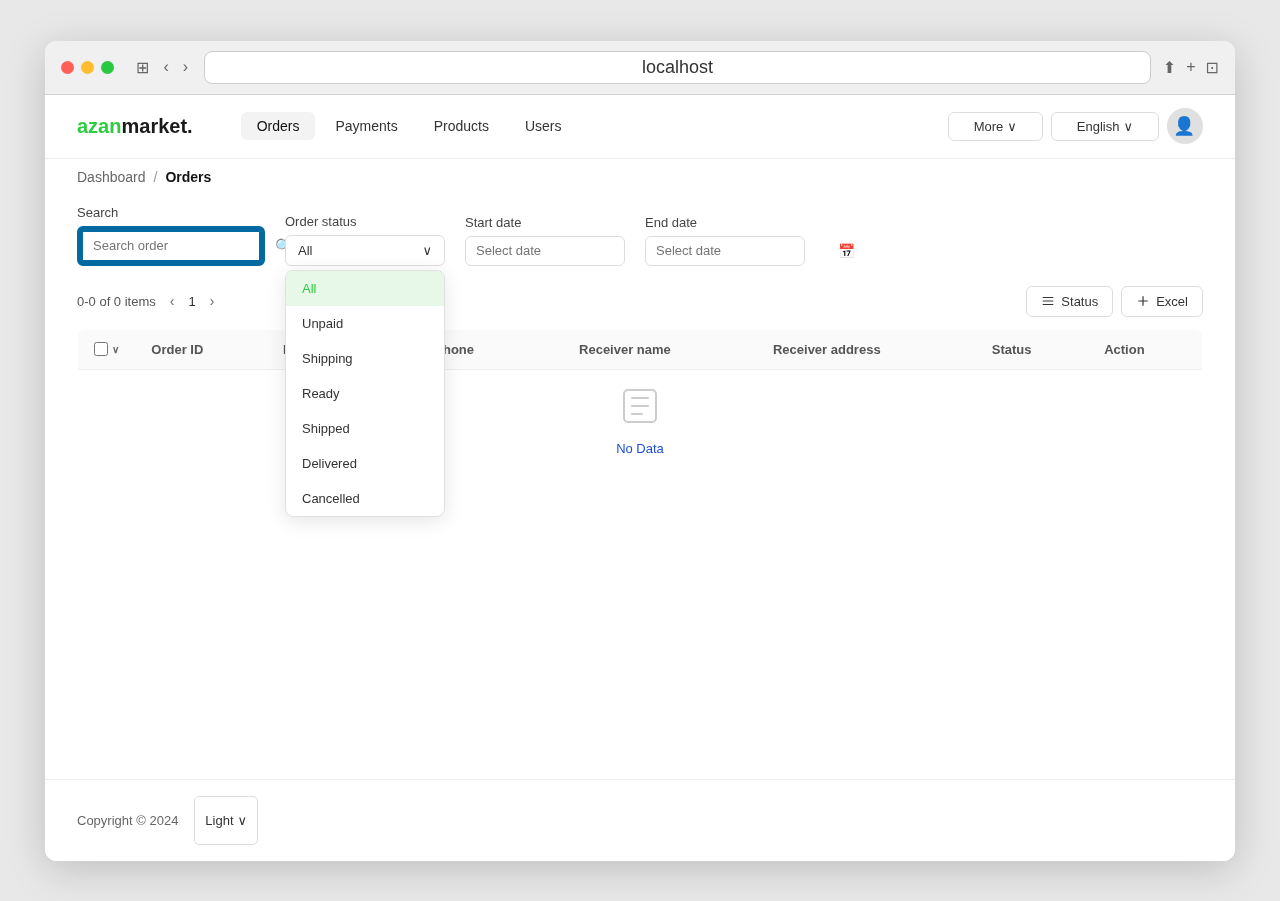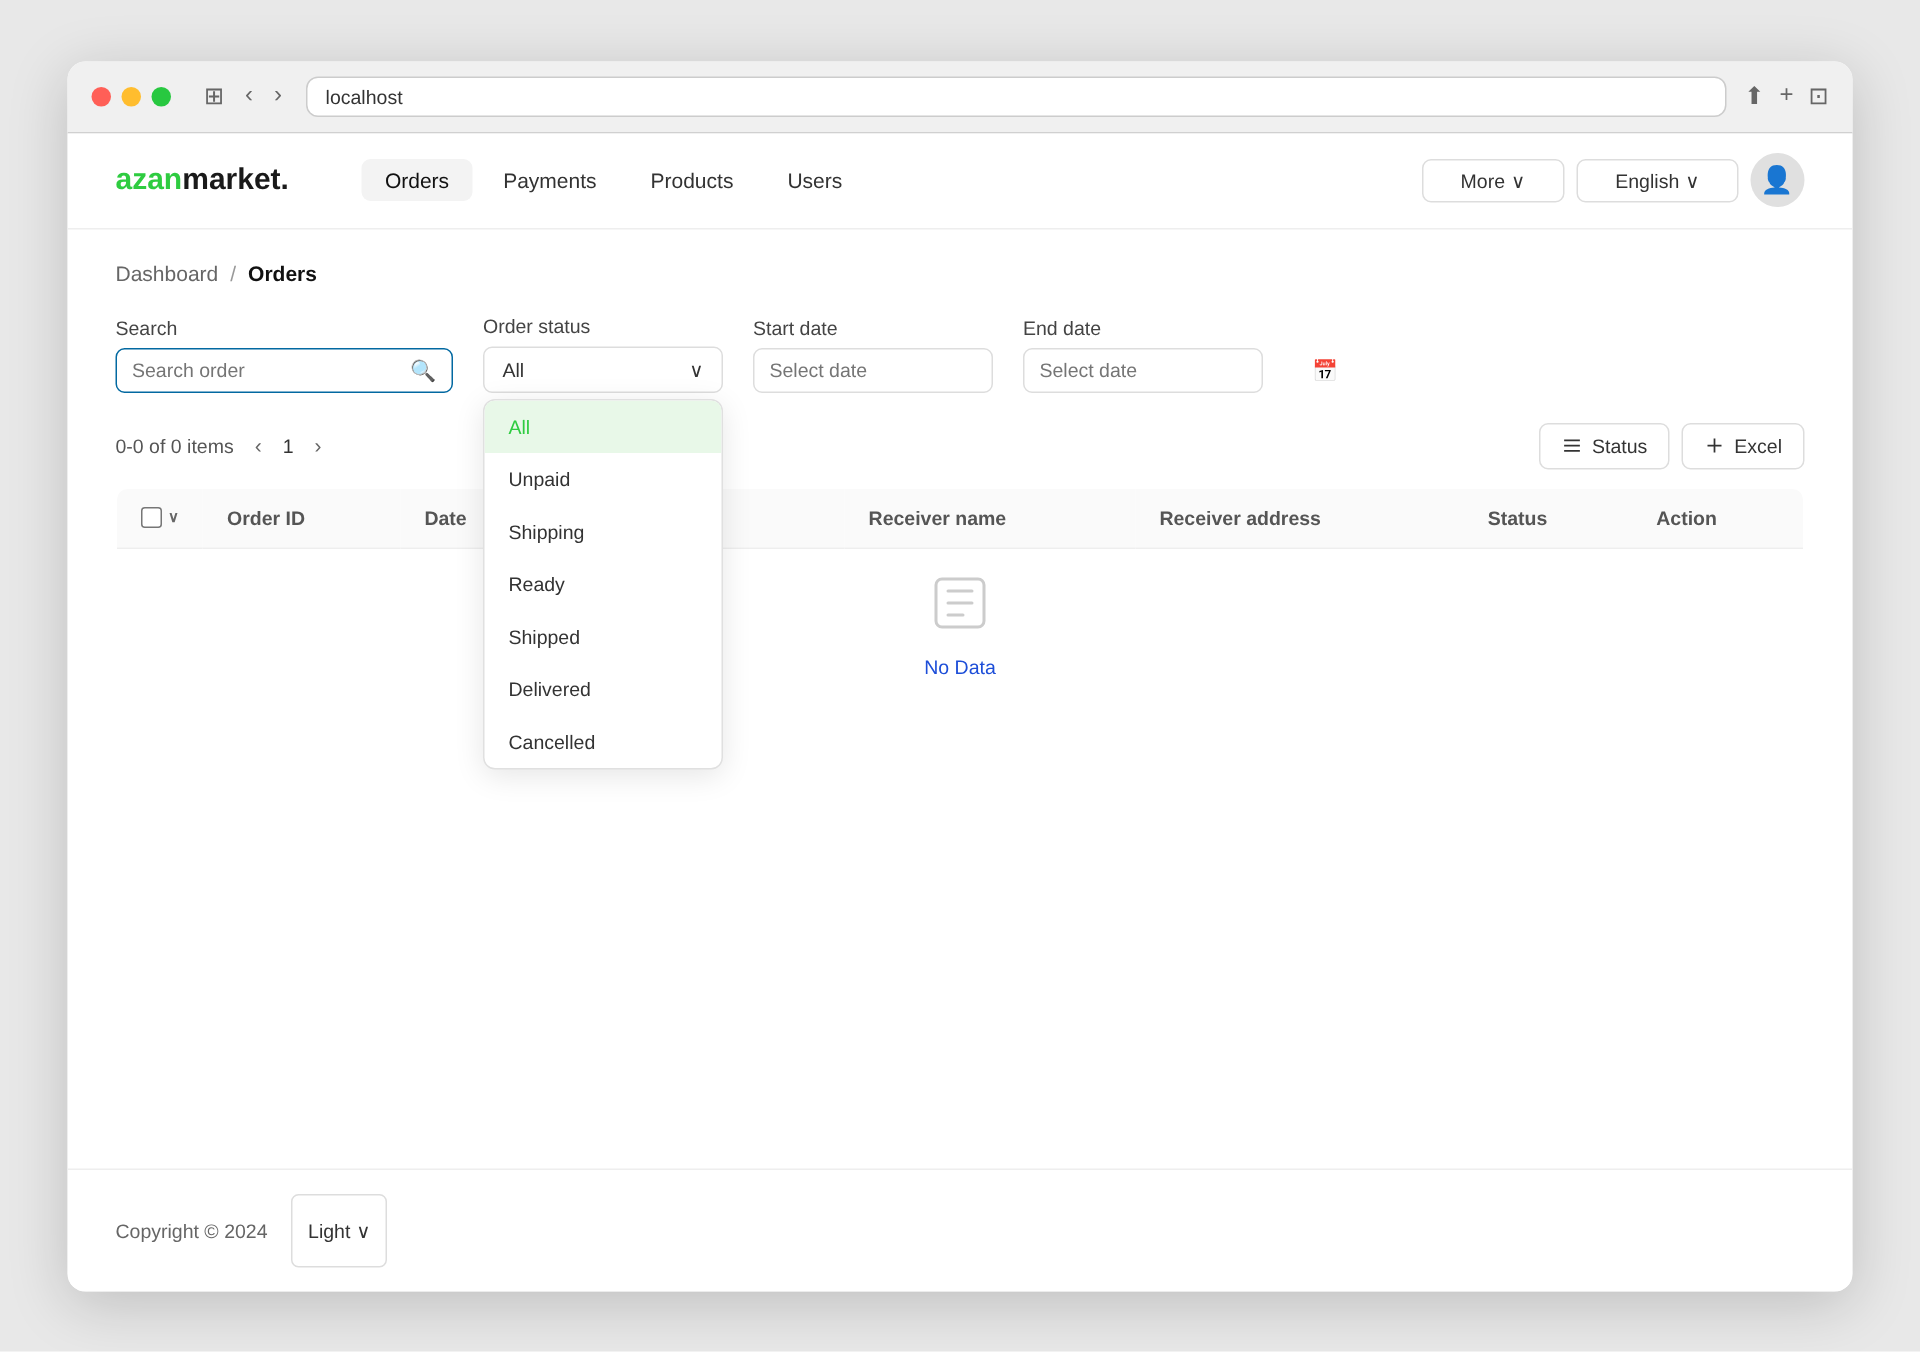--- a/index.html
+++ b/index.html
@@ -35,23 +35,24 @@
     .browser-btn { background: none; border: none; cursor: pointer; color: #666; font-size: 16px; padding: 2px 4px; }
 
     .address-bar {
       flex: 1;
       background: #fff;
       border: 1px solid #ccc;
       border-radius: 8px;
       padding: 5px 12px;
       display: flex;
       align-items: center;
+      justify-content: center;
       gap: 8px;
       color: #333;
-      font-size: 13px;
+      font-size: 18px;
     }
 
     .browser-actions { display: flex; gap: 10px; align-items: center; color: #666; font-size: 16px; }
 
     
     .app-content {
       flex: 1;
       background: #fff;
       display: flex;
       flex-direction: column;
@@ -113,21 +114,20 @@
       align-items: center;
       justify-content: center;
       color: #999;
       font-size: 18px;
     }
 
     
     .main {
       padding: 10px 32px;
       flex: 1;
-      margin-top: 11px;
     }
 
     .breadcrumb {
       display: flex;
       align-items: center;
       gap: 8px;
       font-size: 14px;
       color: #666;
       margin-bottom: 20px;
     }
@@ -141,26 +141,26 @@
       gap: 20px;
       margin-bottom: 20px;
     }
 
     .filter-group { display: flex; flex-direction: column; gap: 6px; }
     .filter-label { font-size: 13px; font-weight: 500; color: #444; }
 
     .search-input-wrapper {
       display: flex;
       align-items: center;
-      border: 1px solid #0369a1;
+      border: 6px solid #0369a1;
       border-radius: 6px;
       padding: 6px 10px;
       background: #fff;
       gap: 6px;
-      width: 225px;
+      width: 188px;
     }
     .search-input-wrapper input {
       border: none;
       outline: none;
       font-size: 13px;
       color: #333;
       flex: 1;
       background: transparent;
     }
     .search-icon { color: #999; font-size: 14px; }

